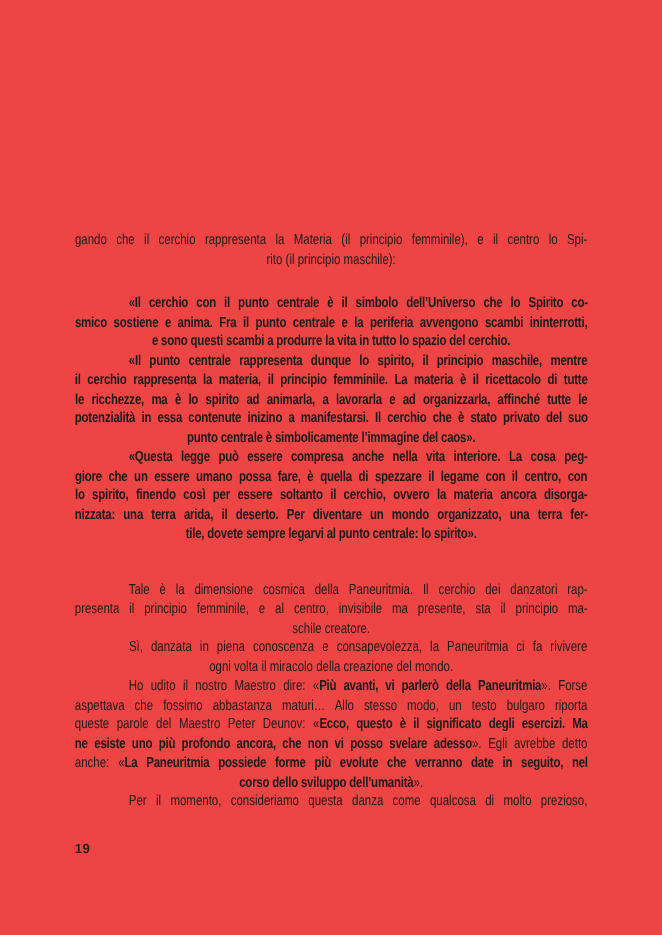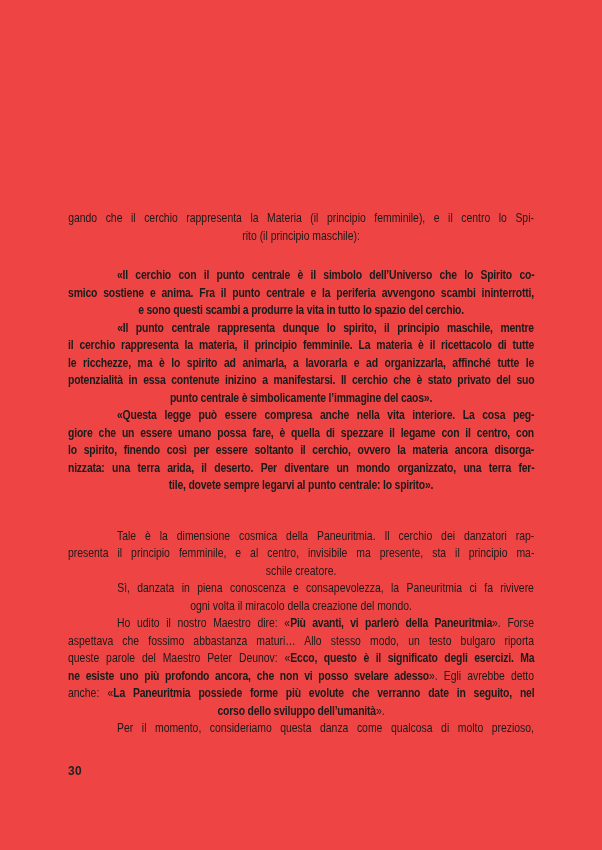--- a/index.html
+++ b/index.html
@@ -93,14 +93,14 @@
         <div class="line"><span class="line-inner" style="word-spacing: 7.90909px;"><span class="seg-reg">aspettava che fossimo abbastanza maturi… Allo stesso modo, un testo bulgaro riporta</span></span></div>
         <div class="line"><span class="line-inner" style="word-spacing: 5px;"><span class="seg-reg">queste parole del Maestro Peter Deunov: «</span><span class="seg-bold">Ecco, questo è il significato degli esercizi. Ma</span></span></div>
         <div class="line"><span class="line-inner" style="word-spacing: 4px;"><span class="seg-bold">ne esiste uno più profondo ancora, che non vi posso svelare adesso</span><span class="seg-reg">». Egli avrebbe detto</span></span></div>
         <div class="line"><span class="line-inner" style="word-spacing: 6.66667px;"><span class="seg-reg">anche: «</span><span class="seg-bold">La Paneuritmia possiede forme più evolute che verranno date in seguito, nel</span></span></div>
         <div class="line"><span class="line-inner"><span class="seg-bold">corso dello sviluppo dell’umanità</span><span class="seg-reg">».</span></span></div>
       </div>
       <div class="para">
         <div class="line indent"><span class="line-inner" style="word-spacing: 7.1px;"><span class="seg-reg">Per il momento, consideriamo questa danza come qualcosa di molto prezioso,</span></span></div>
       </div>
     </div>
-  <div class="folio">30</div>
+  <div class="folio">19</div>
 </div>
 
 </body></html>

